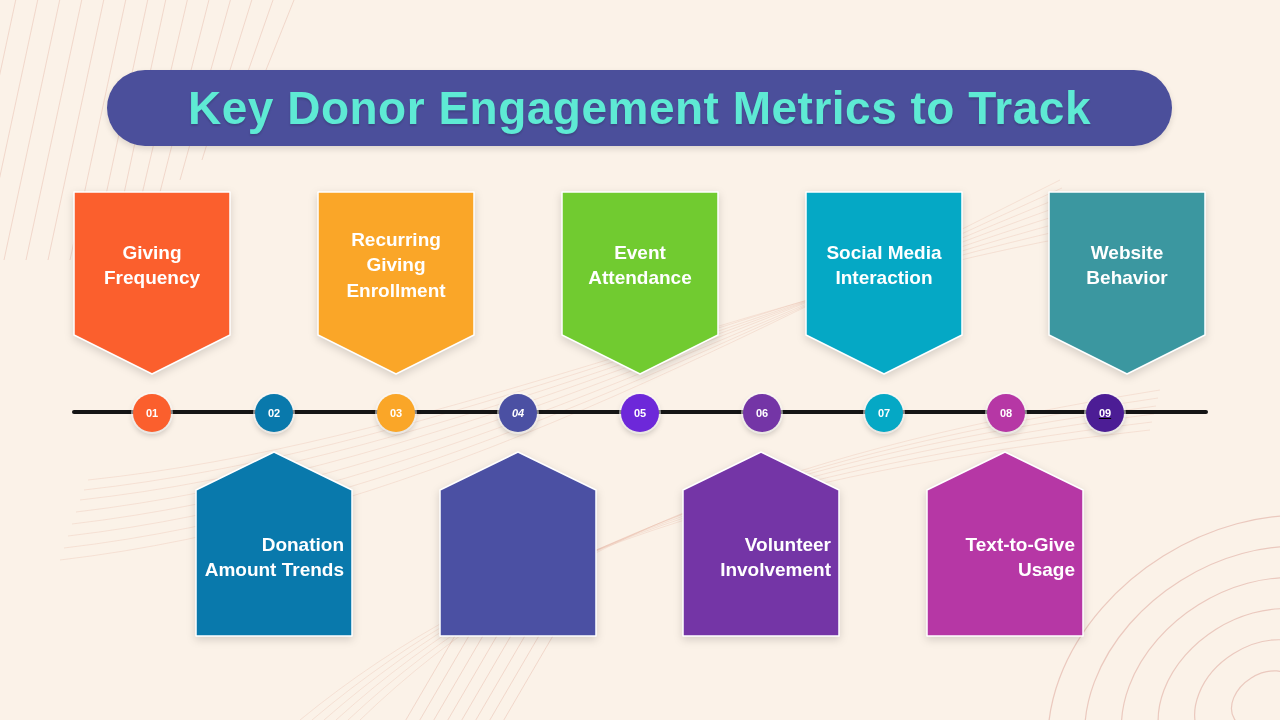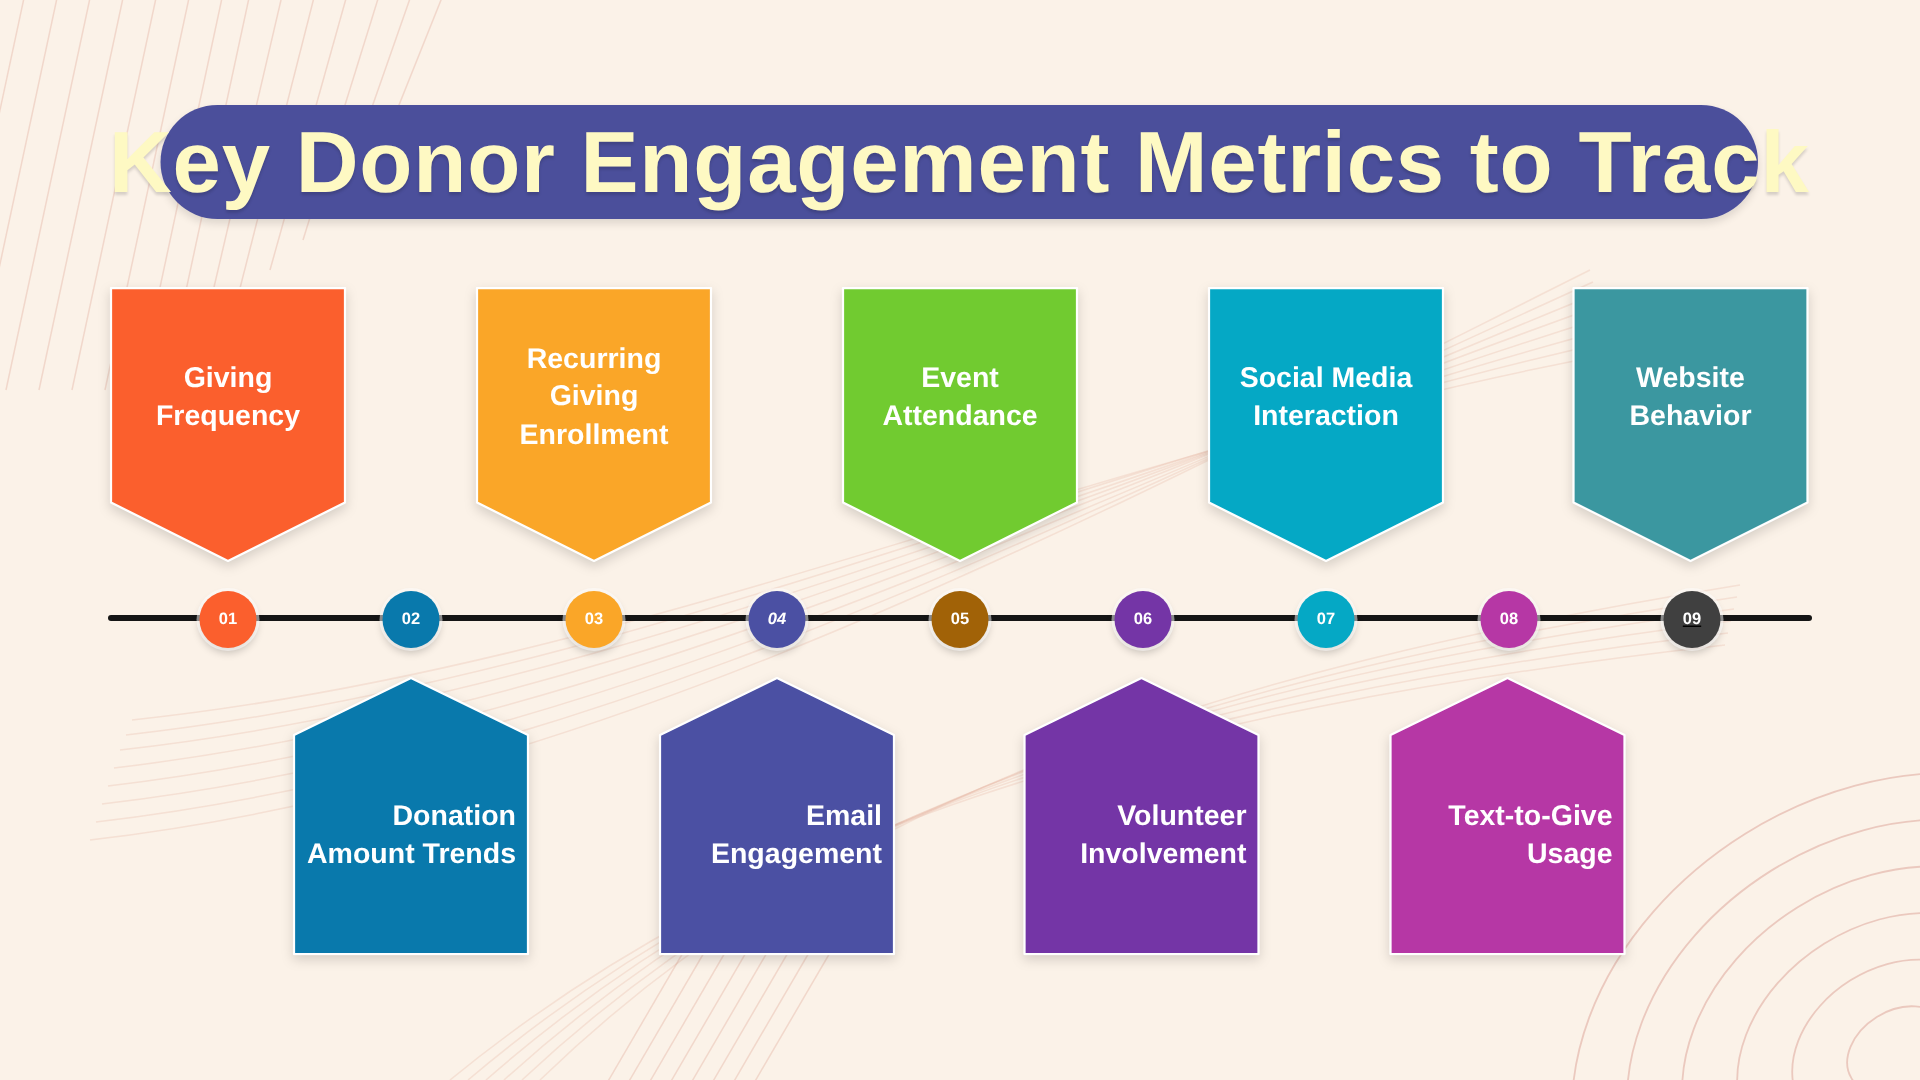--- a/index.html
+++ b/index.html
@@ -8,21 +8,21 @@
     position:relative;width:1280px;height:720px;overflow:hidden;
     background:#fbf2e8;
   }
   .bg-decor{position:absolute;inset:0;width:1280px;height:720px;pointer-events:none;}
   .banner{
     position:absolute;left:107px;top:70px;width:1065px;height:76px;
     border-radius:40px;display:flex;align-items:center;justify-content:center;
     box-shadow:0 3px 6px rgba(0,0,0,0.12);
   }
   .banner .title{
-    color:#fef9c3;font-size:58px;font-weight:bold;letter-spacing:0.5px;
+    color:#5eead4;font-size:46px;font-weight:bold;letter-spacing:0.5px;
     text-shadow:0 2px 2px rgba(0,0,0,0.15);white-space:nowrap;
   }
   .timeline-line{
     position:absolute;left:72px;top:410px;width:1136px;height:4px;
     border-radius:2px;
   }
   .dot{
     position:absolute;top:394px;width:38px;height:38px;border-radius:50%;
     display:flex;align-items:center;justify-content:center;
     box-shadow:0 0 0 2px rgba(255,255,255,0.5), 0 3px 6px rgba(0,0,0,0.22);
@@ -116,33 +116,33 @@
     </div>
   <div class="dot" style="left: 255px; background-color: rgb(9, 121, 172);">
       <span>02</span>
     </div>
   <div class="dot" style="left: 377px; background-color: rgb(250, 166, 40);">
       <span>03</span>
     </div>
   <div class="dot" style="left: 499px; background-color: rgb(75, 80, 163); font-style: italic;">
       <span>04</span>
     </div>
-  <div class="dot" style="left: 621px; background-color: #a16207;">
+  <div class="dot" style="left: 621px; background-color: #6d28d9;">
       <span>05</span>
     </div>
   <div class="dot" style="left: 743px; background-color: rgb(116, 53, 166);">
       <span>06</span>
     </div>
   <div class="dot" style="left: 865px; background-color: rgb(5, 168, 197);">
       <span>07</span>
     </div>
   <div class="dot" style="left: 987px; background-color: rgb(182, 55, 165);">
       <span>08</span>
     </div>
-  <div class="dot" style="left: 1109px; background-color: #404040; text-decoration: underline;">
+  <div class="dot" style="left: 1086px; background-color: #4c1d95; text-decoration: underline;">
       <span>09</span>
     </div>
 
   <div class="card top" style="left:73px">
     <svg viewBox="0 0 158 184">
         <polygon points="1,1 157,1 157,144 79,183 1,144" stroke="#ffffff" stroke-width="1.5" stroke-linejoin="round" fill="#fb5f2d"></polygon>
       </svg>
     <div class="label">Giving Frequency</div>
   </div>
   <div class="card top" style="left:317px">
@@ -173,21 +173,20 @@
   <div class="card bottom" style="left:195px">
     <svg viewBox="0 0 158 186">
         <polygon points="79,1 157,39 157,185 1,185 1,39" stroke="#ffffff" stroke-width="1.5" stroke-linejoin="round" fill="#0979ac"></polygon>
       </svg>
     <div class="label">Donation Amount Trends</div>
   </div>
   <div class="card bottom" style="left:439px">
     <svg viewBox="0 0 158 186">
         <polygon points="79,1 157,39 157,185 1,185 1,39" stroke="#ffffff" stroke-width="1.5" stroke-linejoin="round" fill="#4b50a3"></polygon>
       </svg>
-    <div class="label">Email Engagement</div>
   </div>
   <div class="card bottom" style="left:682px">
     <svg viewBox="0 0 158 186">
         <polygon points="79,1 157,39 157,185 1,185 1,39" stroke="#ffffff" stroke-width="1.5" stroke-linejoin="round" fill="#7435a6"></polygon>
       </svg>
     <div class="label">Volunteer Involvement</div>
   </div>
   <div class="card bottom" style="left:926px">
     <svg viewBox="0 0 158 186">
         <polygon points="79,1 157,39 157,185 1,185 1,39" stroke="#ffffff" stroke-width="1.5" stroke-linejoin="round" fill="#b637a5"></polygon>

